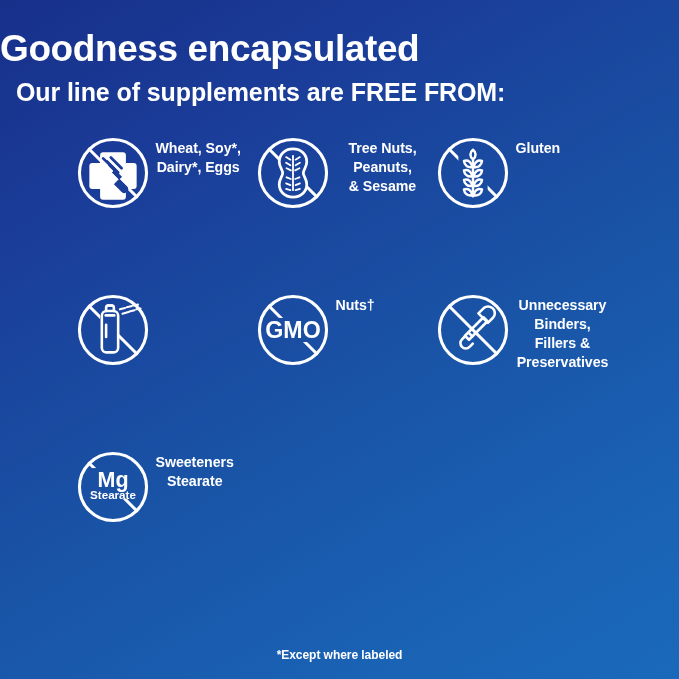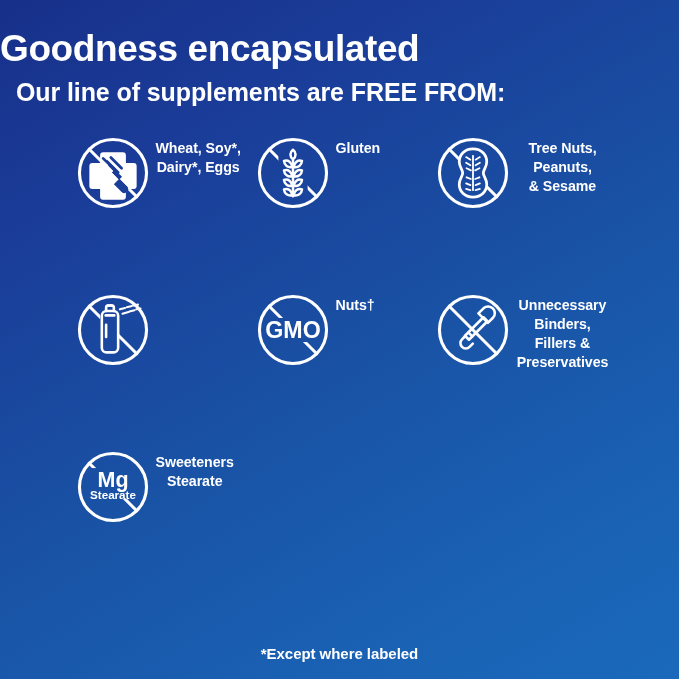--- a/index.html
+++ b/index.html
@@ -71,21 +71,21 @@
   }
 
   
   .footnotes {
     position:absolute;
     left:0; right:0;
     bottom:14px;
     text-align:center;
   }
   .fn {
-    font-size:15px;
+    font-size:12px;
     font-weight:bold;
     line-height:1.55;
     letter-spacing:-0.05px;
   }
 </style>
 </head>
 <body>
 
 <div class="poster">
 
@@ -112,48 +112,20 @@
               <path d="M57.5 56.5 L66.5 65.5 a4.6 4.6 0 0 1 -6.5 6.5 L51 63 Z" fill="#000"></path>
             </mask>
           </defs>
           <path d="M38.5 26 h23 a3.5 3.5 0 0 1 3.5 3.5 v9 h9 a3.5 3.5 0 0 1 3.5 3.5 v23 a3.5 3.5 0 0 1 -3.5 3.5 h-9 v9 a3.5 3.5 0 0 1 -3.5 3.5 h-23 a3.5 3.5 0 0 1 -3.5 -3.5 v-9 h-9 a3.5 3.5 0 0 1 -3.5 -3.5 v-23 a3.5 3.5 0 0 1 3.5 -3.5 h9 v-9 a3.5 3.5 0 0 1 3.5 -3.5 z" fill="#fff" mask="url(#m1)"></path>
           <circle cx="50" cy="50" r="39" stroke="#fff" stroke-width="3.6"></circle>
           <line x1="22.4" y1="22.4" x2="77.6" y2="77.6" stroke="#fff" stroke-width="3.6" stroke-linecap="round" mask="url(#m1)"></line>
         </svg>
       </div>
       <div class="cell-label">Wheat, Soy*,
 Dairy*, Eggs</div>
-    </div>
-
-    <div class="cell">
-      <div class="icon-wrap">
-        <svg viewBox="0 0 100 100" fill="none">
-          <defs>
-            <mask id="m3">
-              <rect width="100" height="100" fill="#fff"></rect>
-              <rect x="33" y="20" width="34" height="58" fill="#000"></rect>
-            </mask>
-          </defs>
-          <g stroke="#fff" stroke-width="2.9" stroke-linecap="round" stroke-linejoin="round">
-            <line x1="50" y1="35" x2="50" y2="77"></line>
-            <path d="M50 34 c-4 -3 -4 -8 0 -11 c4 3 4 8 0 11 z"></path>
-            <path d="M49 43 c-5 1 -9 -2 -9.5 -7 c5 -1.5 9 1.5 9.5 7 z"></path>
-            <path d="M51 43 c5 1 9 -2 9.5 -7 c-5 -1.5 -9 1.5 -9.5 7 z"></path>
-            <path d="M49 54 c-5 1 -9 -2 -9.5 -7 c5 -1.5 9 1.5 9.5 7 z"></path>
-            <path d="M51 54 c5 1 9 -2 9.5 -7 c-5 -1.5 -9 1.5 -9.5 7 z"></path>
-            <path d="M49 65 c-5 1 -9 -2 -9.5 -7 c5 -1.5 9 1.5 9.5 7 z"></path>
-            <path d="M51 65 c5 1 9 -2 9.5 -7 c-5 -1.5 -9 1.5 -9.5 7 z"></path>
-            <path d="M49 76 c-5 1 -9 -2 -9.5 -7 c5 -1.5 9 1.5 9.5 7 z"></path>
-            <path d="M51 76 c5 1 9 -2 9.5 -7 c-5 -1.5 -9 1.5 -9.5 7 z"></path>
-          </g>
-          <circle cx="50" cy="50" r="39" stroke="#fff" stroke-width="3.6"></circle>
-          <line x1="22.4" y1="22.4" x2="77.6" y2="77.6" stroke="#fff" stroke-width="3.6" stroke-linecap="round" mask="url(#m3)"></line>
-        </svg>
-      </div>
-      <div class="cell-label">Gluten</div>
     </div>
 
     <div class="cell">
       <div class="icon-wrap">
         <svg viewBox="0 0 100 100" fill="none">
           <defs>
             <mask id="m2">
               <rect width="100" height="100" fill="#fff"></rect>
               <path d="M50 22 c10 0 16 7 16 15 c0 6 -4 9 -4 13 c0 4 4 7 4 13 c0 8 -6 15 -16 15 c-10 0 -16 -7 -16 -15 c0 -6 4 -9 4 -13 c0 -4 -4 -7 -4 -13 c0 -8 6 -15 16 -15 z" fill="#000"></path>
             </mask>
@@ -177,20 +149,48 @@
             <line x1="53" y1="70" x2="58" y2="68.5"></line>
           </g>
           <circle cx="50" cy="50" r="39" stroke="#fff" stroke-width="3.6"></circle>
           <line x1="22.4" y1="22.4" x2="77.6" y2="77.6" stroke="#fff" stroke-width="3.6" stroke-linecap="round" mask="url(#m2)"></line>
         </svg>
       </div>
       <div class="cell-label">Tree Nuts, Peanuts,
 &amp; Sesame</div>
     </div>
 
+    <div class="cell">
+      <div class="icon-wrap">
+        <svg viewBox="0 0 100 100" fill="none">
+          <defs>
+            <mask id="m3">
+              <rect width="100" height="100" fill="#fff"></rect>
+              <rect x="33" y="20" width="34" height="58" fill="#000"></rect>
+            </mask>
+          </defs>
+          <g stroke="#fff" stroke-width="2.9" stroke-linecap="round" stroke-linejoin="round">
+            <line x1="50" y1="35" x2="50" y2="77"></line>
+            <path d="M50 34 c-4 -3 -4 -8 0 -11 c4 3 4 8 0 11 z"></path>
+            <path d="M49 43 c-5 1 -9 -2 -9.5 -7 c5 -1.5 9 1.5 9.5 7 z"></path>
+            <path d="M51 43 c5 1 9 -2 9.5 -7 c-5 -1.5 -9 1.5 -9.5 7 z"></path>
+            <path d="M49 54 c-5 1 -9 -2 -9.5 -7 c5 -1.5 9 1.5 9.5 7 z"></path>
+            <path d="M51 54 c5 1 9 -2 9.5 -7 c-5 -1.5 -9 1.5 -9.5 7 z"></path>
+            <path d="M49 65 c-5 1 -9 -2 -9.5 -7 c5 -1.5 9 1.5 9.5 7 z"></path>
+            <path d="M51 65 c5 1 9 -2 9.5 -7 c-5 -1.5 -9 1.5 -9.5 7 z"></path>
+            <path d="M49 76 c-5 1 -9 -2 -9.5 -7 c5 -1.5 9 1.5 9.5 7 z"></path>
+            <path d="M51 76 c5 1 9 -2 9.5 -7 c-5 -1.5 -9 1.5 -9.5 7 z"></path>
+          </g>
+          <circle cx="50" cy="50" r="39" stroke="#fff" stroke-width="3.6"></circle>
+          <line x1="22.4" y1="22.4" x2="77.6" y2="77.6" stroke="#fff" stroke-width="3.6" stroke-linecap="round" mask="url(#m3)"></line>
+        </svg>
+      </div>
+      <div class="cell-label">Gluten</div>
+    </div>
+
 
     <div class="cell">
       <div class="icon-wrap">
         <svg viewBox="0 0 100 100" fill="none">
           <defs>
             <mask id="m5">
               <rect width="100" height="100" fill="#fff"></rect>
               <rect x="35" y="22" width="22" height="56" rx="7" fill="#000"></rect>
               <rect x="42" y="17" width="8" height="8" fill="#000"></rect>
               <rect x="58" y="23" width="25" height="14" fill="#000"></rect>

